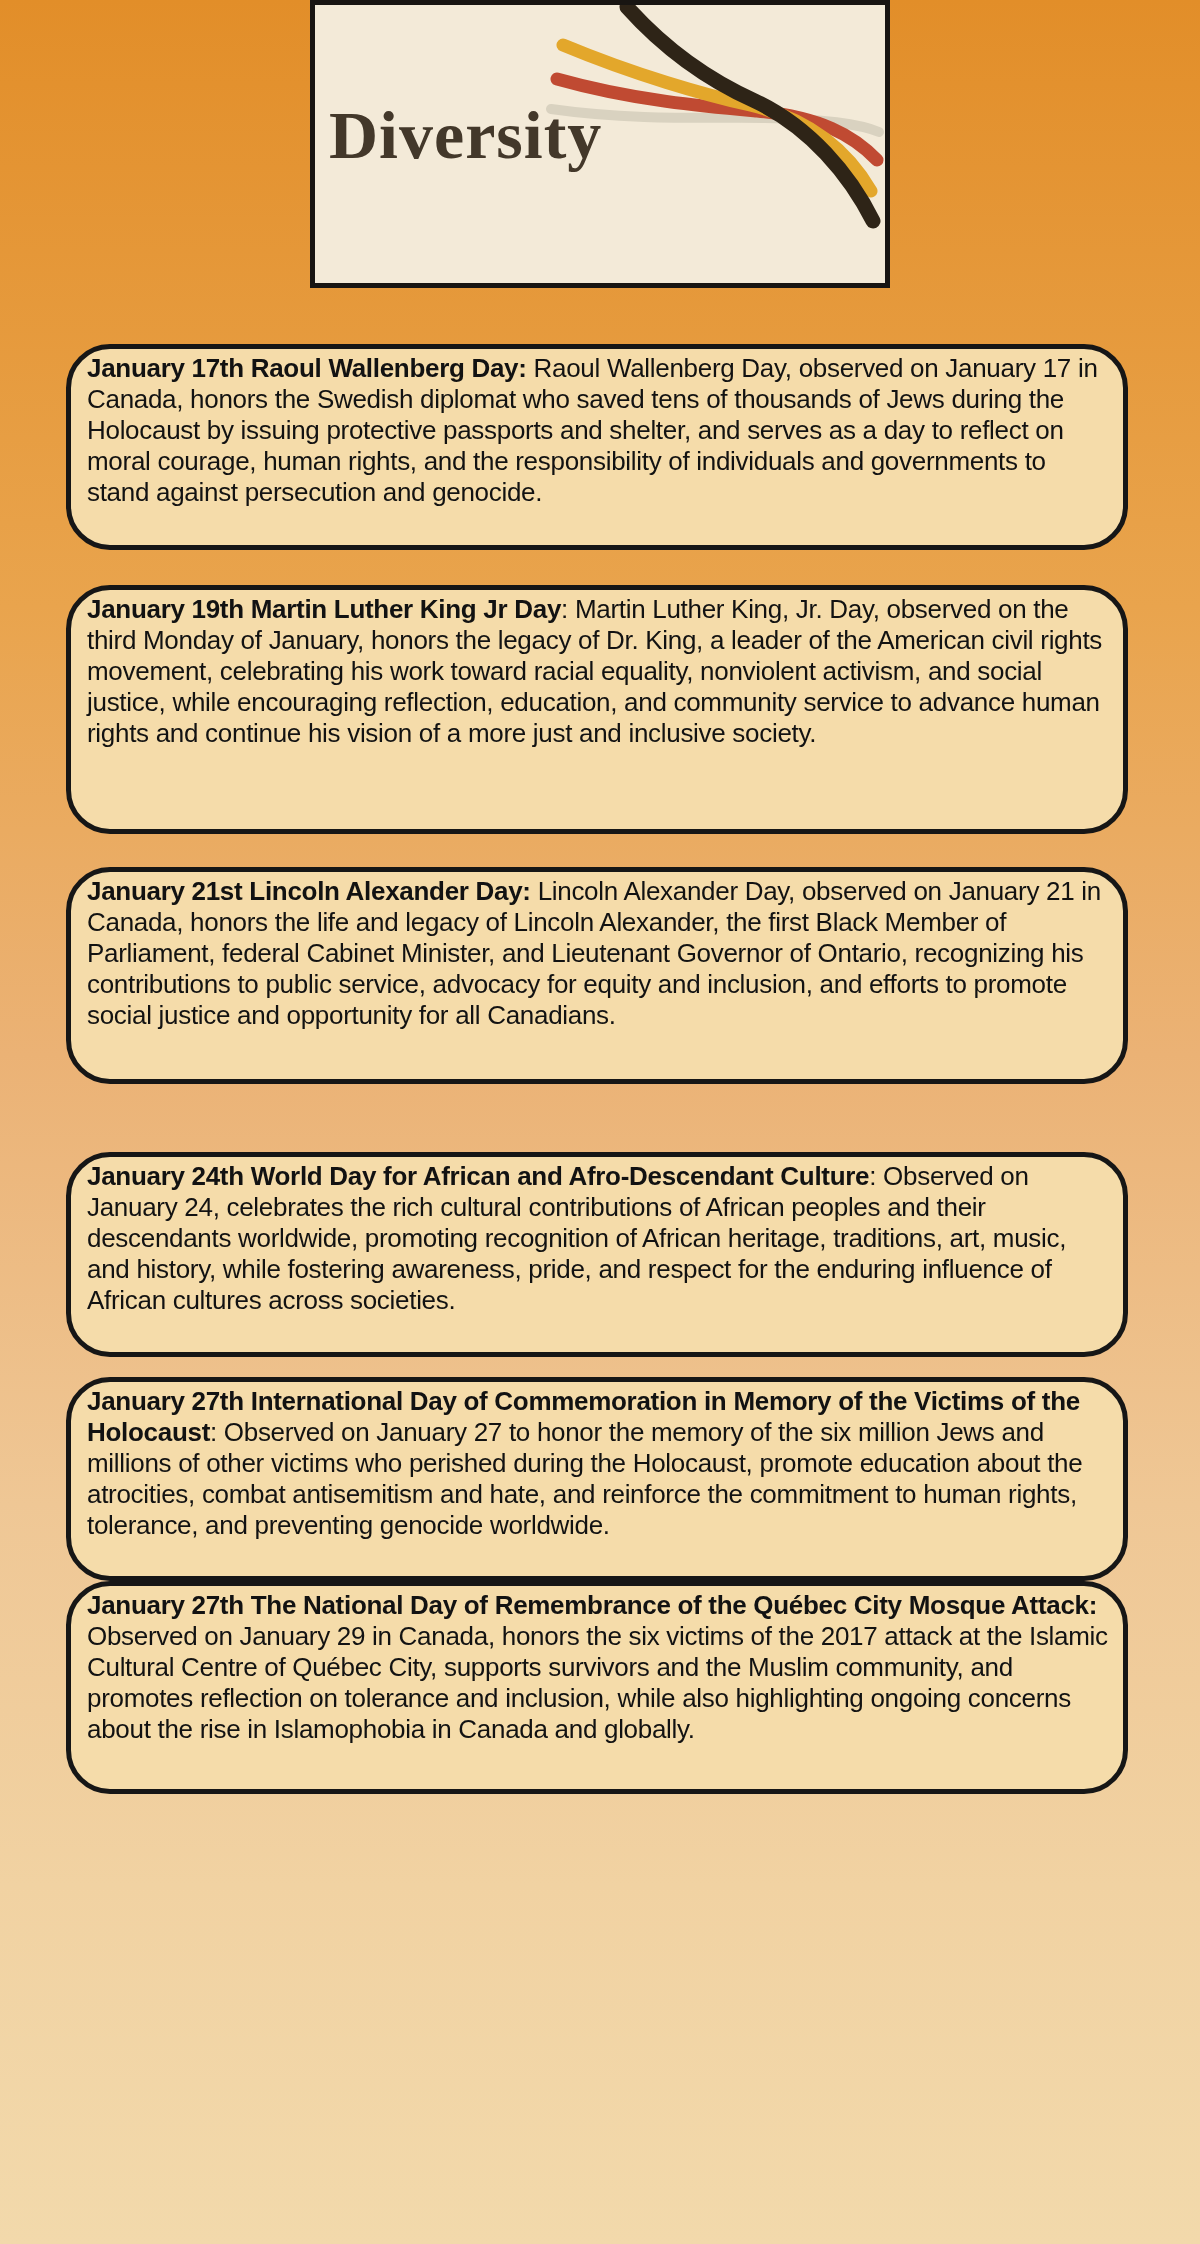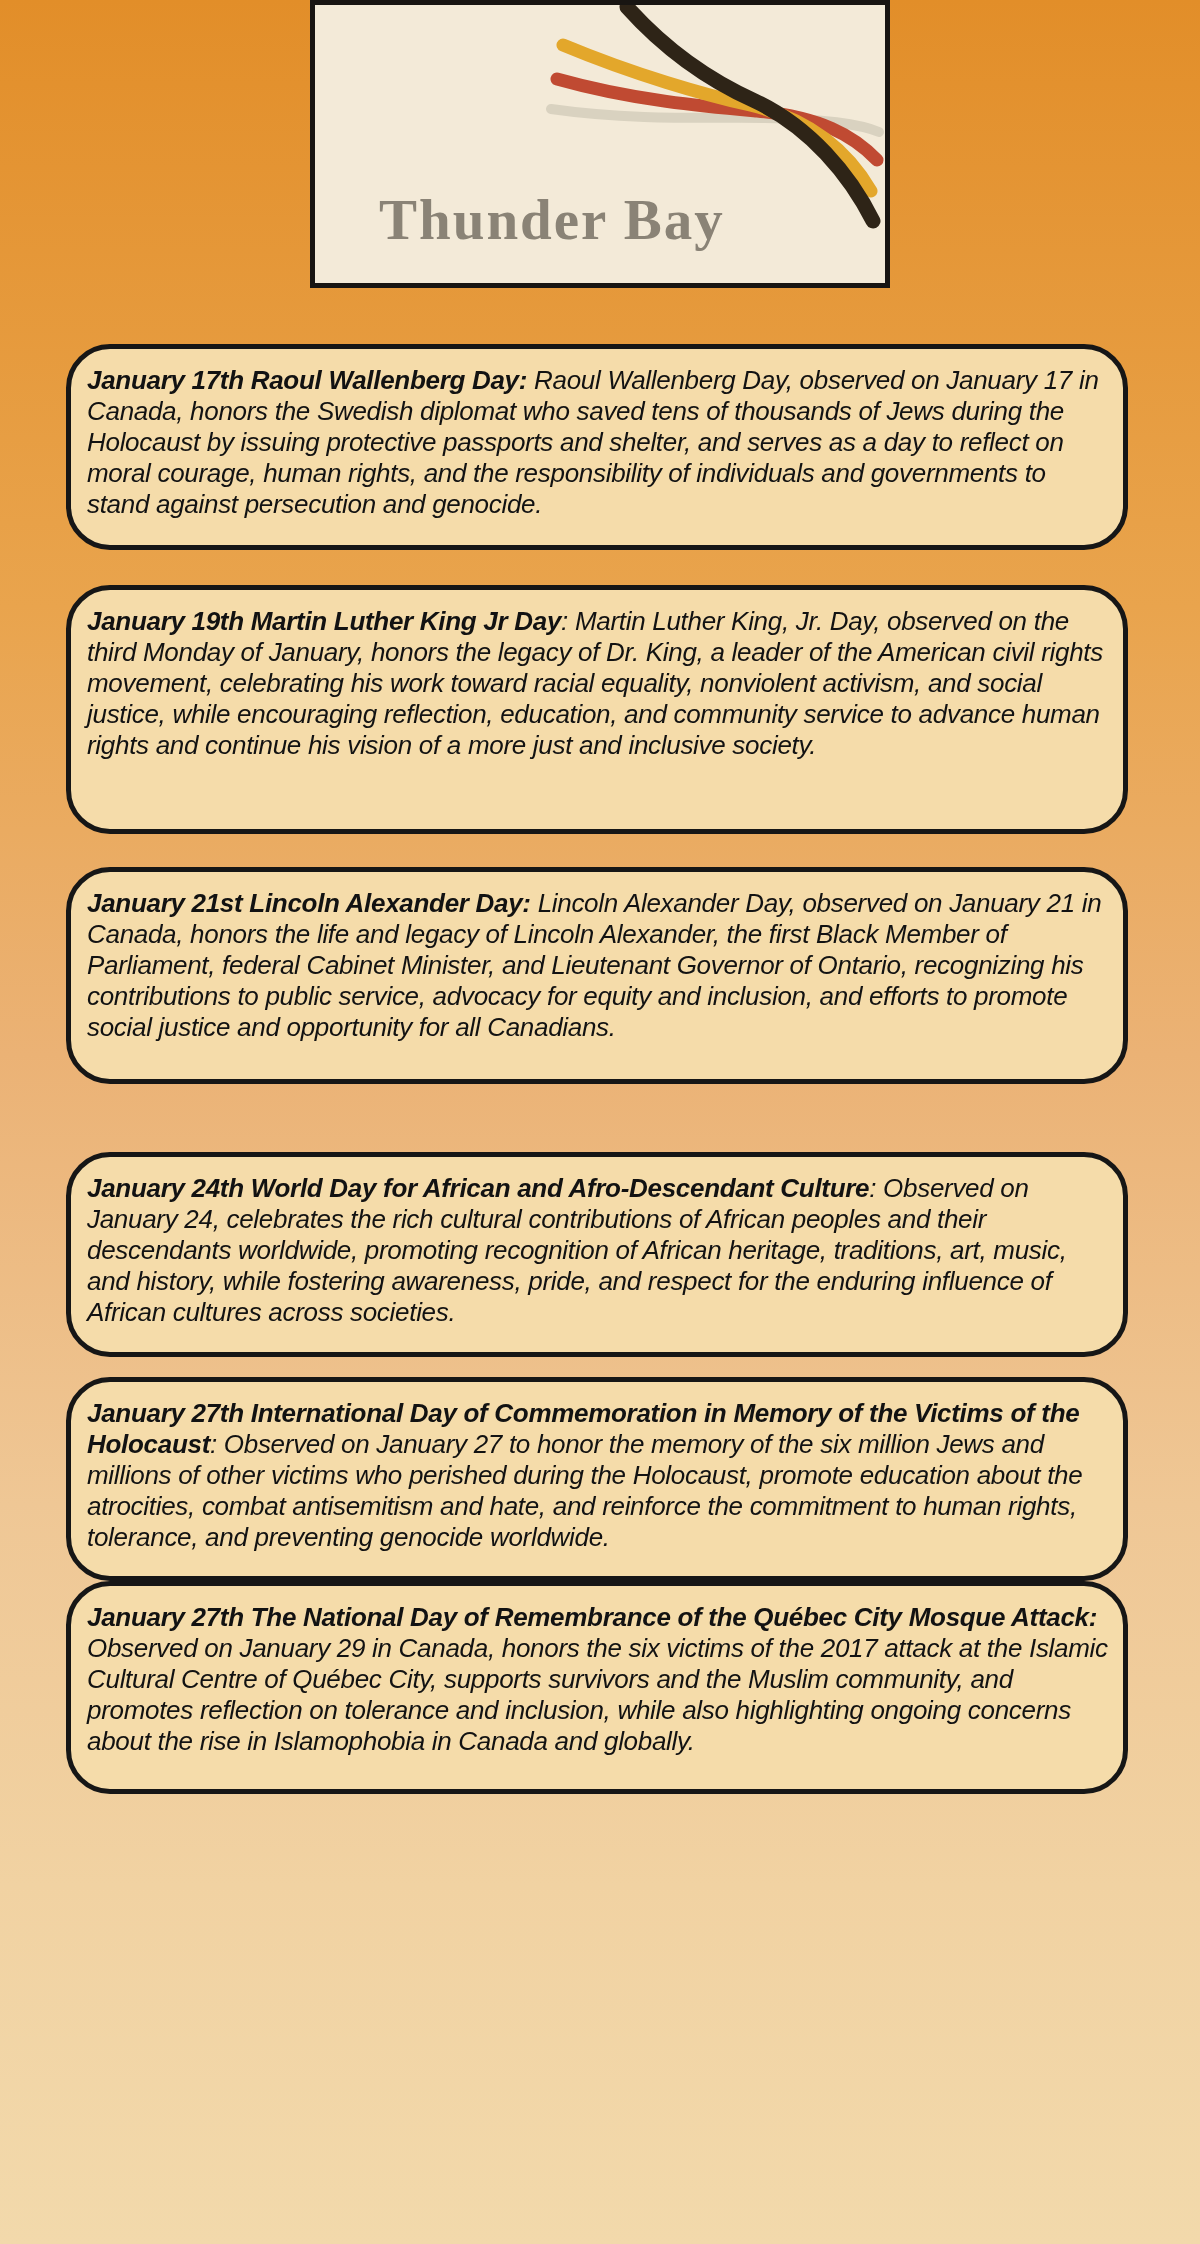--- a/index.html
+++ b/index.html
@@ -55,26 +55,25 @@
     color: #8a8376;
   }
 
   .card {
     box-sizing: border-box;
     margin-left: 66px;
     width: 1062px;
     background: #f5dcaa;
     border: 5px solid #161616;
     border-radius: 44px;
-    padding: 16px 14px 16px 16px;
+    padding: 4px 14px 16px 16px;
     color: #121212;
     font-size: 26px;
     line-height: 31px;
     letter-spacing: -0.3px;
-    font-style: italic;
   }
   .card p { margin: 0; }
   .card b { font-weight: bold; }
 
   .card-1 { margin-top: 56px; min-height: 206px; }
   .card-2 { margin-top: 35px; min-height: 249px; }
   .card-3 { margin-top: 33px; min-height: 217px; }
   .card-4 { margin-top: 68px; min-height: 205px; }
   .card-5 { margin-top: 20px; min-height: 204px; }
   .card-6 { min-height: 213px; }
@@ -82,21 +81,21 @@
 </head>
 <body>
 
 <div class="logo-box">
   <svg class="logo-swoosh" viewBox="0 0 570 278" preserveAspectRatio="none" aria-hidden="true">
     <path d="M 236 104 C 320 116, 400 112, 450 113 C 510 114, 548 120, 564 127" fill="none" stroke="#d9d2c0" stroke-width="10" stroke-linecap="round"></path>
     <path d="M 242 74 C 320 96, 395 102, 442 106 C 505 112, 538 130, 562 155" fill="none" stroke="#c04a32" stroke-width="13" stroke-linecap="round"></path>
     <path d="M 248 40 C 320 70, 390 90, 435 100 C 495 114, 532 145, 556 186" fill="none" stroke="#e3a72b" stroke-width="13" stroke-linecap="round"></path>
     <path d="M 312 2 C 355 50, 400 78, 440 96 C 495 122, 535 170, 558 216" fill="none" stroke="#2e2417" stroke-width="15" stroke-linecap="round"></path>
   </svg>
-  <div class="logo-subtitle">Thunder Bay</div>
+  <div class="logo-title">Diversity</div>
 </div>
 
 <div class="card card-1">
   <p><b>January 17th Raoul Wallenberg Day:</b><span> Raoul Wallenberg Day, observed on January 17 in Canada, honors the Swedish diplomat who saved tens of thousands of Jews during the Holocaust by issuing protective passports and shelter, and serves as a day to reflect on moral courage, human rights, and the responsibility of individuals and governments to stand against persecution and genocide.</span></p>
 </div>
 
 <div class="card card-2">
   <p><b>January 19th Martin Luther King Jr Day</b><span>: Martin Luther King, Jr. Day, observed on the third Monday of January, honors the legacy of Dr. King, a leader of the American civil rights movement, celebrating his work toward racial equality, nonviolent activism, and social justice, while encouraging reflection, education, and community service to advance human rights and continue his vision of a more just and inclusive society.</span></p>
 </div>
 

